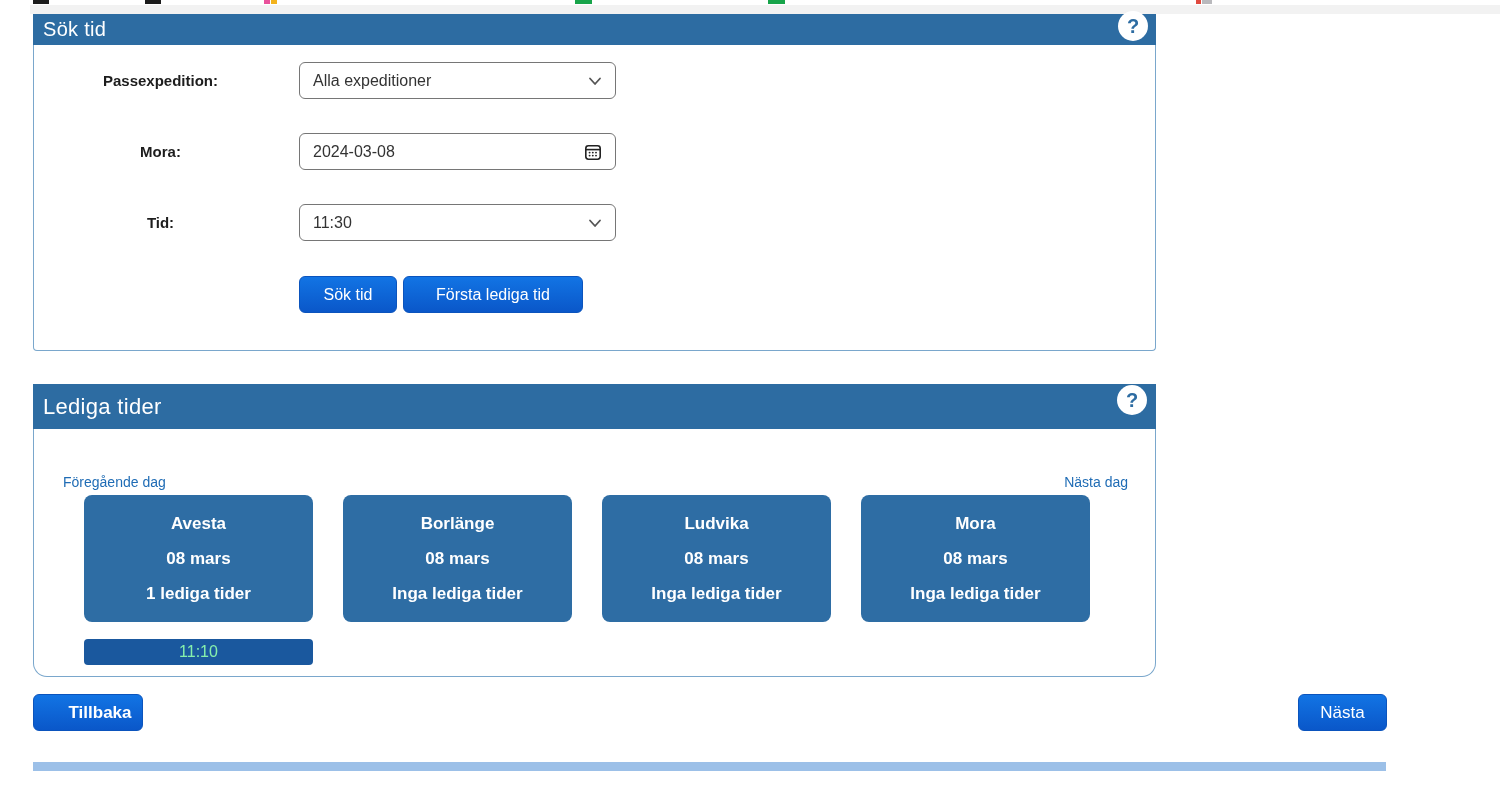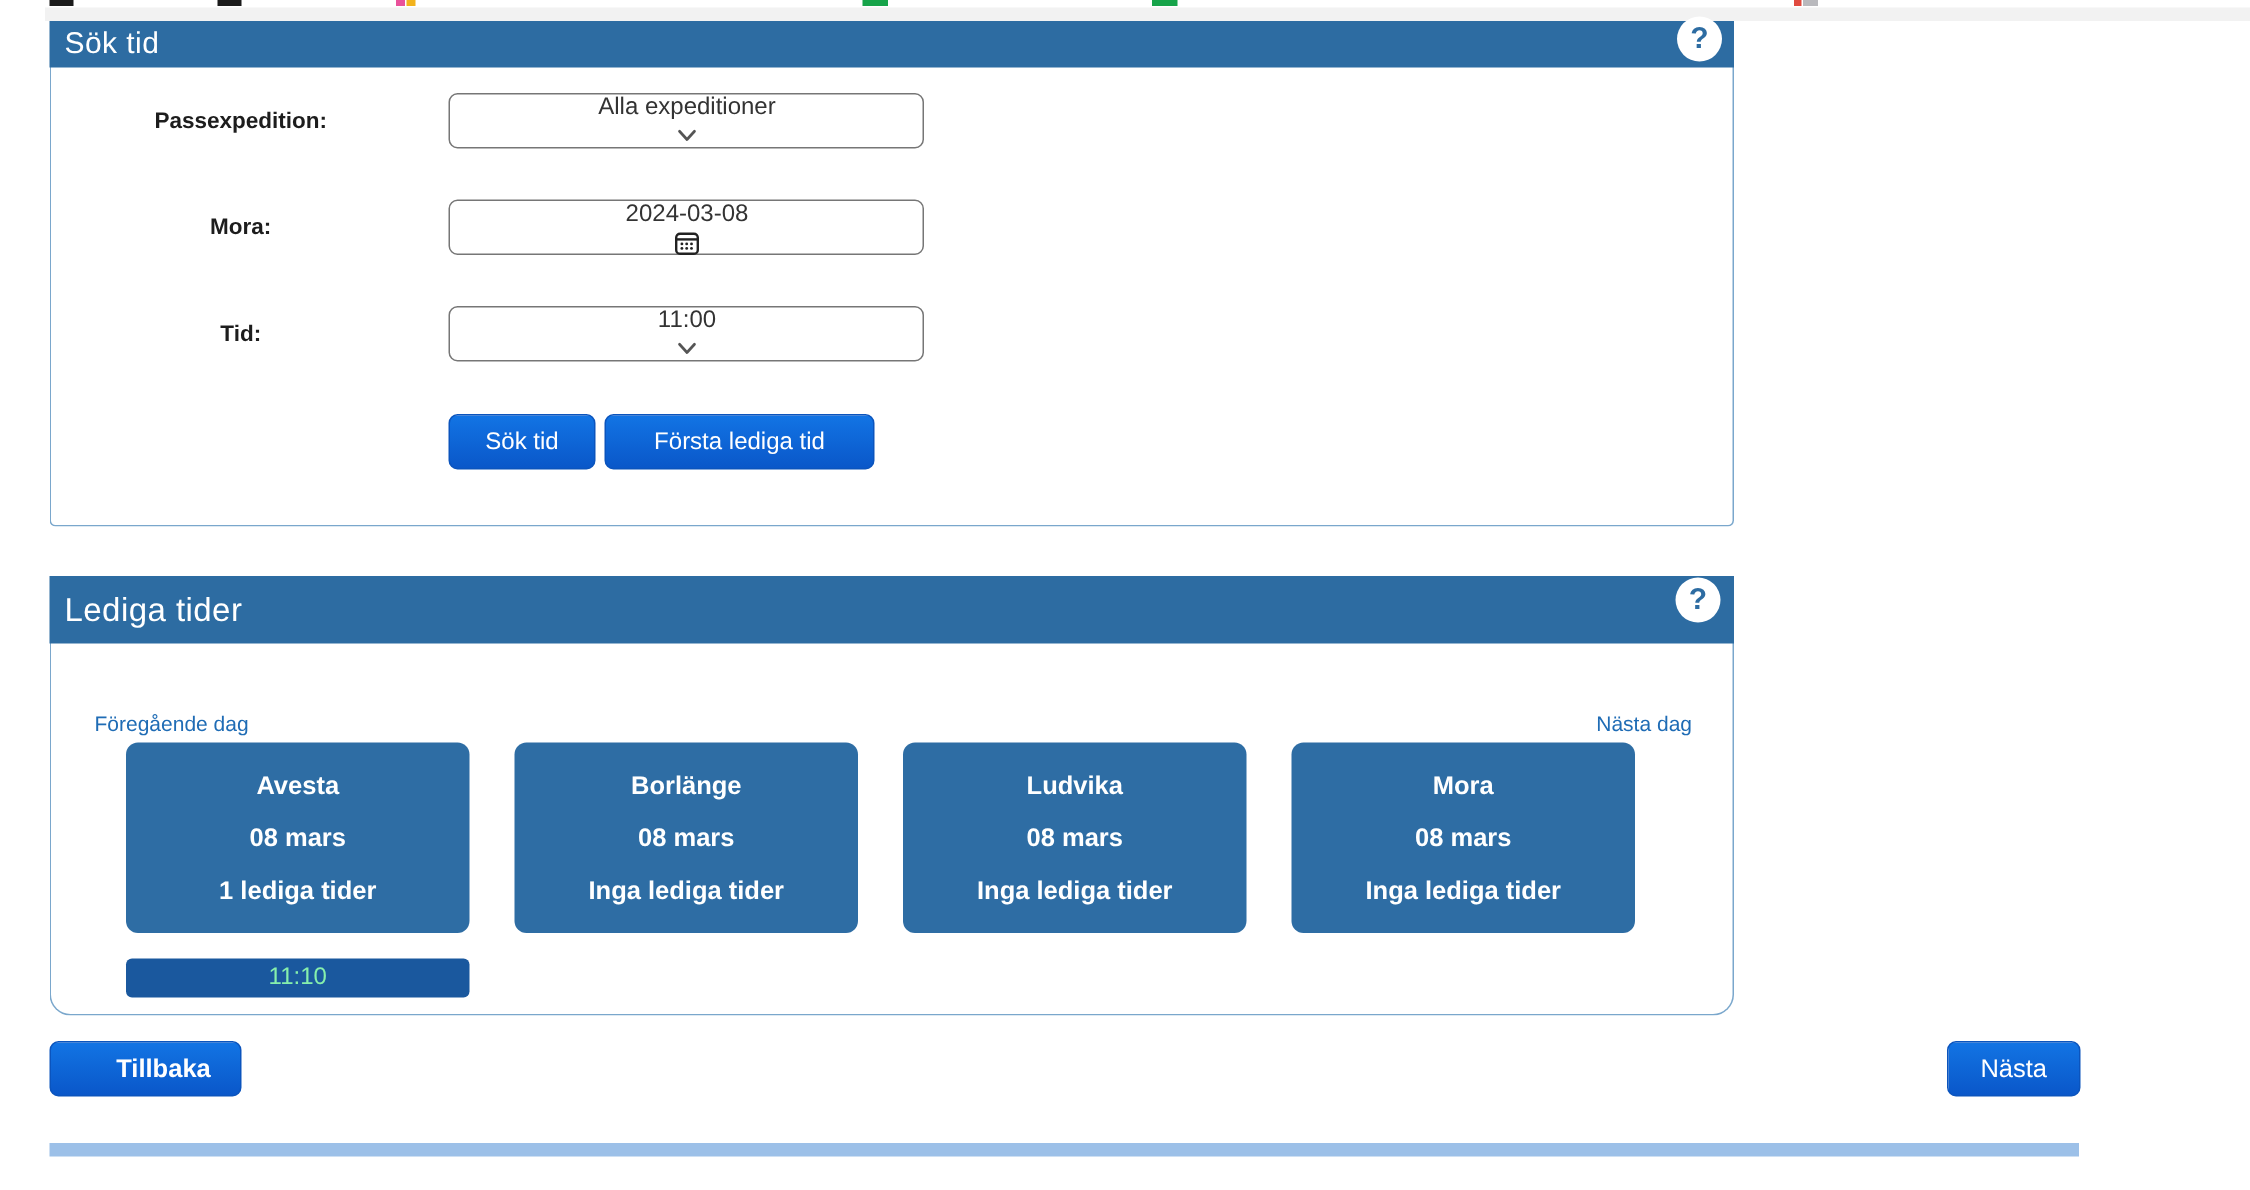--- a/index.html
+++ b/index.html
@@ -31,40 +31,40 @@
   .panel-search .panel-header{height:31px;line-height:31px;font-size:20px;}
   .panel-times .panel-header{height:45px;line-height:45px;font-size:22px;}
   .help-btn{position:absolute;width:30px;height:30px;border-radius:50%;background:#fff;border:none;color:var(--panel-header);font-weight:700;font-size:20px;line-height:30px;text-align:center;cursor:pointer;font-family:"Liberation Sans",sans-serif;}
   .panel-search .help-btn{right:8px;top:-3px;}
   .panel-times .help-btn{right:9px;top:1px;}
 
   
   .form-area{padding-top:17px;}
   .form-row{display:flex;align-items:center;margin-bottom:34px;}
   .form-label{width:253px;text-align:center;font-weight:700;font-size:15px;color:#1d1d1d;padding-right:0;}
-  .control{margin-left:12px;width:317px;height:37px;border:1px solid #767676;border-radius:6px;background:#fff;display:flex;align-items:center;padding:0 12px 0 13px;font-size:16px;color:#333;cursor:pointer;flex-direction:column;}
+  .control{margin-left:12px;width:317px;height:37px;border:1px solid #767676;border-radius:6px;background:#fff;display:flex;align-items:center;padding:0 12px 0 13px;font-size:16px;color:#333;cursor:pointer;}
   .control .value{flex:1 1 auto;text-align:left;}
   .control .trailing{flex:0 0 auto;display:flex;align-items:center;}
   .btn-row{display:flex;margin-left:265px;margin-top:35px;}
   .action-btn{height:37px;border:1px solid var(--action-border);border-radius:6px;background:linear-gradient(var(--action-top),var(--action-bottom));color:#fff;font-size:16px;font-family:"Liberation Sans",sans-serif;cursor:pointer;padding:0 16px;}
   .btn-search{width:98px;margin-right:6px;}
   .btn-first{width:180px;}
 
   
   .daynav{display:flex;justify-content:space-between;margin:25px 27px 0 29px;height:18px;}
   .day-link{font-weight:400;font-size:14px;color:var(--link-blue);text-decoration:none;cursor:pointer;margin-top:20px;}
   .cards-row{display:flex;gap:30px;margin:23px 0 0 50px;}
   .card{width:229px;height:127px;background:var(--card-blue);border-radius:8px;color:#fff;font-weight:700;font-size:17px;display:flex;flex-direction:column;justify-content:center;align-items:center;row-gap:15px;cursor:pointer;}
   .card-line{line-height:20px;}
   .slot-row{margin:17px 0 0 50px;}
   .slot{display:block;width:229px;height:26px;background:var(--slot-blue);border:none;border-radius:4px;color:#86efac;font-size:16px;line-height:26px;text-align:center;font-family:"Liberation Sans",sans-serif;cursor:pointer;}
 
   
   .footer-btn{position:absolute;top:694px;height:37px;border:1px solid var(--action-border);border-radius:6px;background:linear-gradient(var(--action-top),var(--action-bottom));color:#fff;font-family:"Liberation Sans",sans-serif;cursor:pointer;}
-  .btn-back{left:33px;width:128px;font-weight:700;font-size:17px;padding-left:24px;}
+  .btn-back{left:33px;width:110px;font-weight:700;font-size:17px;padding-left:24px;}
   .btn-next{left:1298px;width:89px;font-size:17px;}
   .bottom-bar{position:absolute;left:33px;top:762px;width:1353px;height:9px;background:var(--bottom-bar);}
 </style>
 </head>
 <body>
 
 <div class="page">
 
   <div class="top-strip">
     <div class="top-shade"></div>
@@ -109,21 +109,21 @@
               <circle cx="6.6" cy="13.6" r="0.95" fill="#222"></circle>
                 <circle cx="9.8" cy="13.6" r="0.95" fill="#222"></circle>
                 <circle cx="13" cy="13.6" r="0.95" fill="#222"></circle>
             </svg>
           </span>
         </div>
       </div>
       <div class="form-row">
         <div class="form-label">Tid:</div>
         <div class="control">
-          <span class="value">11:00</span>
+          <span class="value">11:30</span>
           <span class="trailing">
             <svg width="16" height="16" viewBox="0 0 16 16">
                 <path d="M3 5.5 L8 11 L13 5.5" fill="none" stroke="#555" stroke-width="1.8" stroke-linecap="round" stroke-linejoin="round"></path>
               </svg>
           </span>
         </div>
       </div>
       <div class="btn-row">
         <button class="action-btn btn-search">Sök tid</button>
         <button class="action-btn btn-first">Första lediga tid</button>

